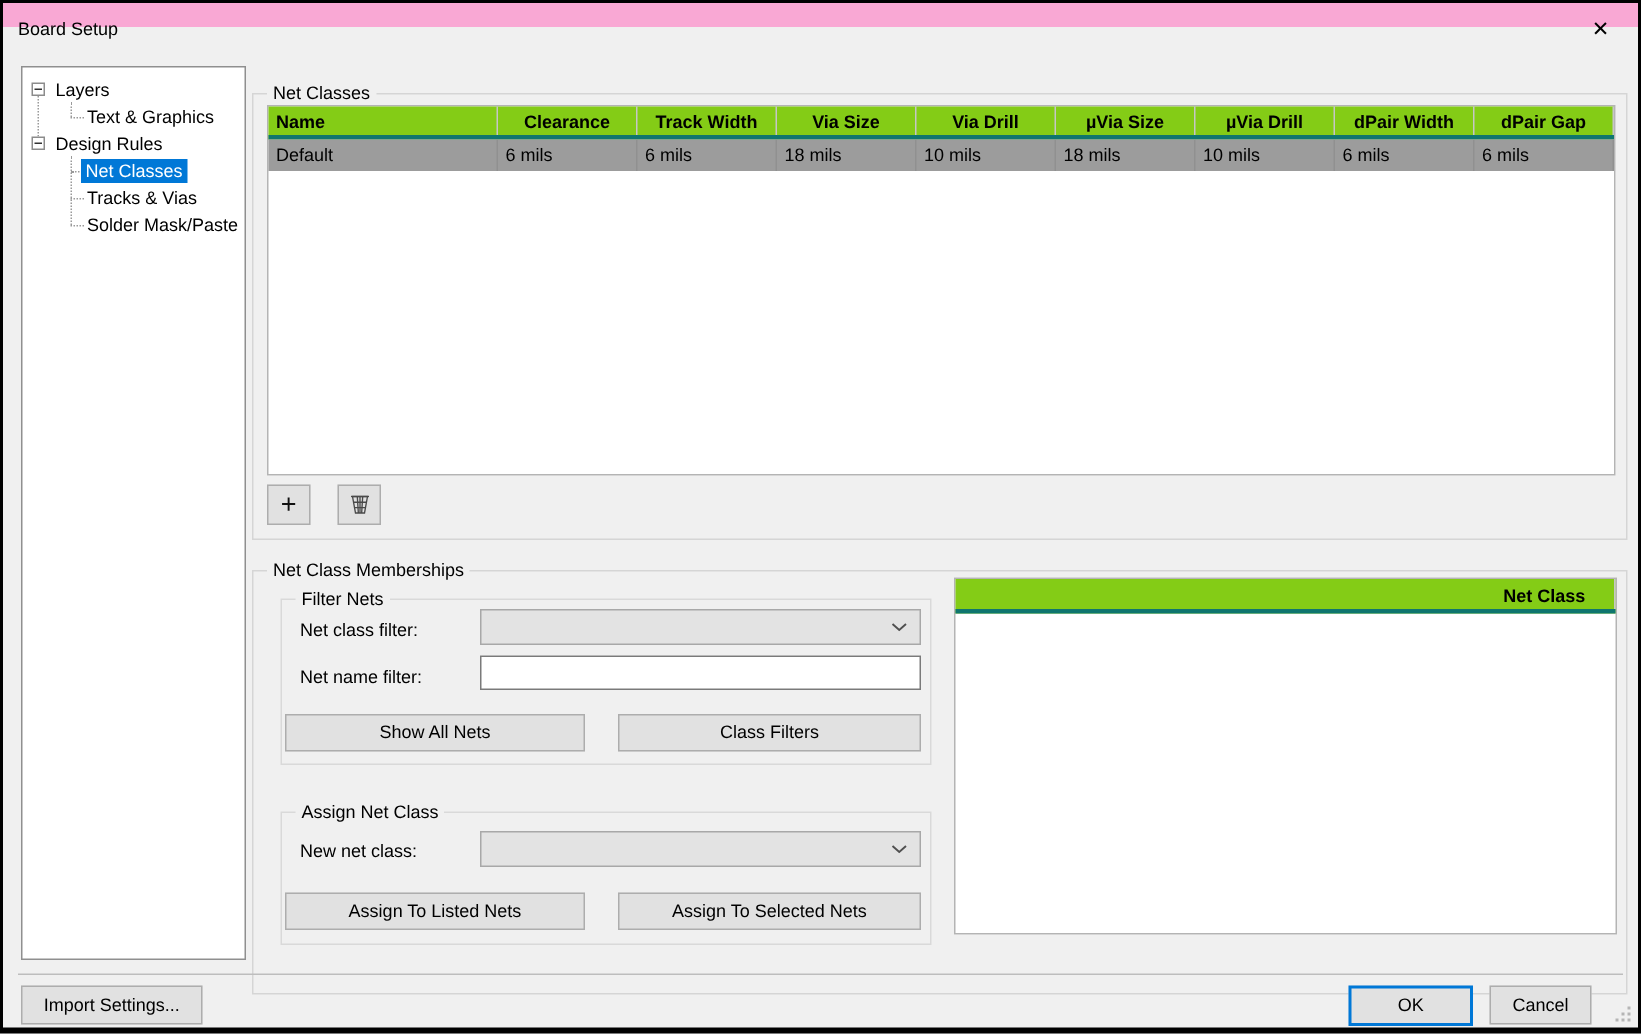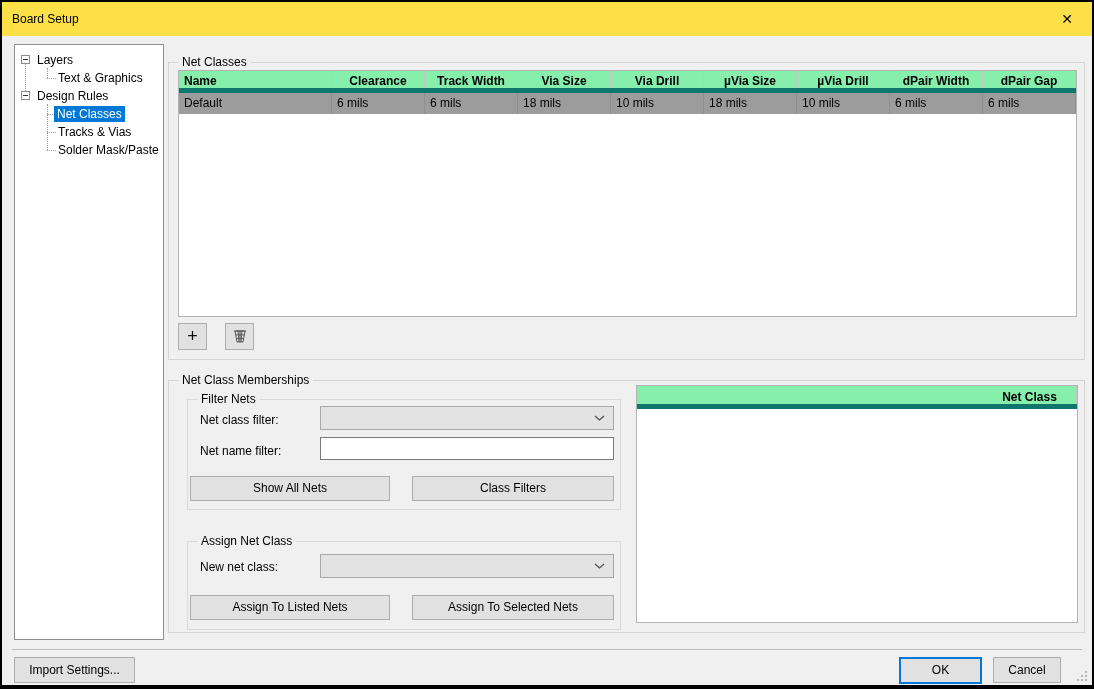--- a/index.html
+++ b/index.html
@@ -7,21 +7,21 @@
   body { font-family:"Liberation Sans", sans-serif; font-size:12px; color:#000; }
 
   .window {
     position:relative; width:1094px; height:689px;
     background:#f0f0f0;
     border:2px solid #000; border-bottom-width:4px;
     overflow:hidden;
   }
 
   
-  .titlebar { position:absolute; left:0; top:0; right:0; height:34px; background:#fde047; }
+  .titlebar { position:absolute; left:0; top:0; right:0; height:16px; background:#f9a8d4; }
   .titlebar .title { position:absolute; left:10px; top:0; line-height:34px; font-size:12px; }
   .close-btn { position:absolute; right:10px; top:0; width:30px; height:34px; text-align:center;
                line-height:34px; font-size:14px; color:#000; cursor:default; }
 
   
   .tree-panel { position:absolute; left:12px; top:42px; width:150px; height:596px;
                 background:#fff; border:1px solid #8f8f8f; }
   .tree-item { position:absolute; height:16px; line-height:16px; white-space:nowrap; }
   .expand-box { position:absolute; width:9px; height:9px; background:#fff; border:1px solid #8c8c8c; }
   .expand-box .minus { position:absolute; left:1px; right:1px; top:3px; height:1px; background:#333; }
@@ -30,21 +30,21 @@
   .tree-sel { background:#0078d7; color:#fff; padding:1px 3px; }
 
   
   .groupbox { position:absolute; border:1px solid #d5d5d5; }
   .groupbox > .gb-label { position:absolute; top:-8px; left:9px; background:#f0f0f0; padding:0 4px;
                           font-size:12px; line-height:15px; white-space:nowrap; }
 
   
   .grid { position:absolute; left:176px; top:68px; width:899px; height:247px;
           background:#fff; border:1px solid #b4b4b4; }
-  .grid-header { display:flex; height:22px; background:#86efac; border-bottom:5px solid #0f766e; }
+  .grid-header { display:flex; height:22px; background:#84cc16; border-bottom:3px solid #0f766e; }
   .grid-header .cell { font-weight:bold; line-height:21px; border-right:1px solid #c6c6c6;
                        text-align:center; overflow:hidden; }
   .grid-header .cell.name { text-align:left; padding-left:5px; }
   .grid-row { display:flex; height:21px; background:#9c9c9c; color:#000000; }
   .grid-row .cell { line-height:21px; padding-left:5px; border-right:1px solid #909090; overflow:hidden; }
   .c-name { width:153px; } .c-std { width:93px; }
 
   .tool-btn { position:absolute; width:29px; height:27px; background:#e1e1e1; border:1px solid #adadad;
               text-align:center; cursor:default; }
   .tool-btn .plus { font-size:18px; line-height:24px; color:#111; }
@@ -145,21 +145,21 @@
     <svg width="16" height="16" viewBox="0 0 16 16">
       <g fill="none" stroke="#4a4a4a" stroke-width="0.9">
         <path d="M2 3 H14"></path>
         <path d="M3 3 L5 14 H11 L13 3 Z"></path>
         <path d="M3.7 6.8 H12.3 M4.4 10.4 H11.6"></path>
         <path d="M6.2 3 L6.9 14 M8 3 V14 M9.8 3 L9.1 14"></path>
       </g>
     </svg>
   </div>
 
-  <div class="groupbox" style="left:166px; top:378px; width:917px; height:253px;">
+  <div class="groupbox" style="left:166px; top:378px; width:917px; height:283px;">
     <span class="gb-label">Net Class Memberships</span>
 
     <div class="groupbox" style="left:18px; top:18px; width:434px; height:111px; border-color:#d9d9d9;">
       <span class="gb-label">Filter Nets</span>
 
       <span class="field-label" style="left:12px; top:13px;">Net class filter:</span>
       <div class="combo" style="left:132px; top:6px; width:294px; height:24px;">
         <span></span>
         <svg class="chev" width="11" height="6" viewBox="0 0 11 6">
           <polyline points="1,1 5.5,5 10,1" fill="none" stroke="#505050" stroke-width="1.3"></polyline>

